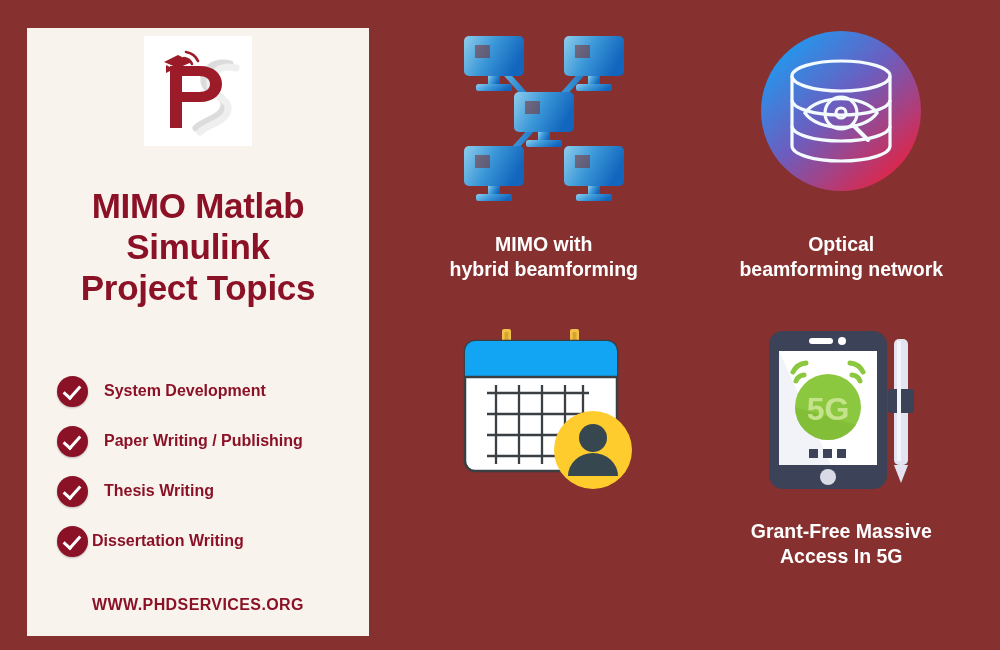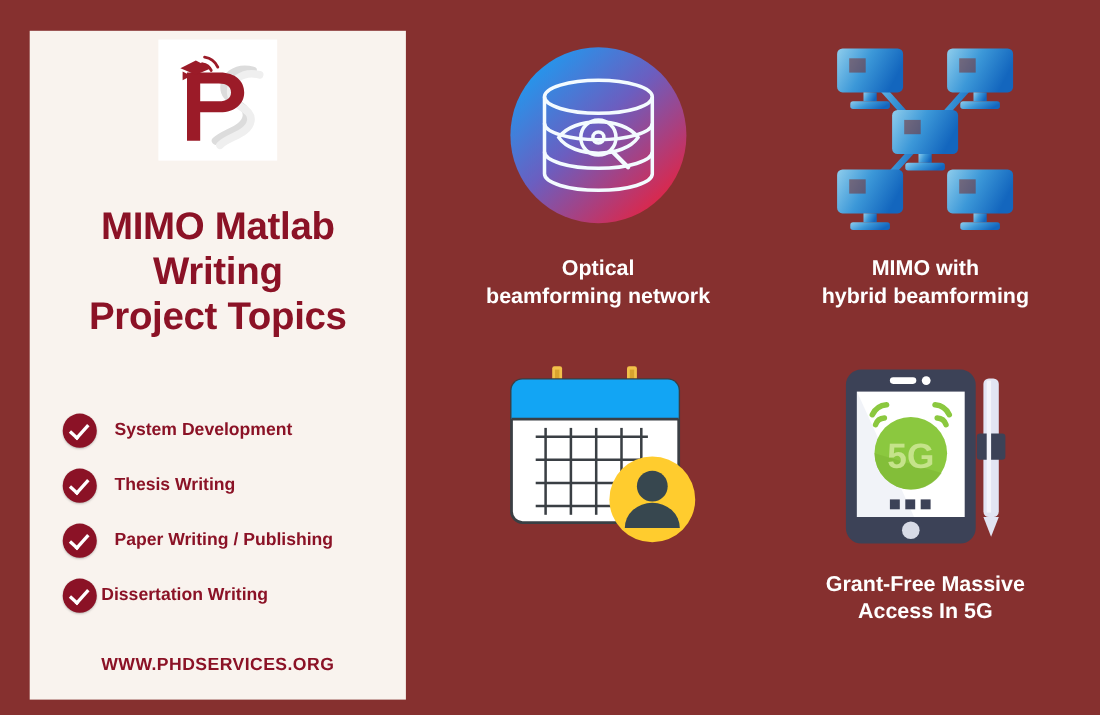--- a/index.html
+++ b/index.html
@@ -114,21 +114,21 @@
   }
   .topic-cell {
     display: flex;
     flex-direction: column;
     align-items: center;
     justify-content: flex-start;
   }
   .topic-art {
     height: 190px;
     display: flex;
-    align-items: center;
+    align-items: flex-start;
     justify-content: center;
   }
   .topic-caption {
     margin-top: 14px;
     color: #FFFFFF;
     font-weight: bold;
     font-size: 19.5px;
     line-height: 1.3;
     text-align: center;
     white-space: pre-line;
@@ -156,47 +156,109 @@
         <path d="M20 26 L34 19 L48 26 L34 32 Z" fill="#9B1B28"></path>
         <path d="M22 29 L22 37 L26 35 L26 31 Z" fill="#9B1B28"></path>
 
         <path d="M40 22 a10 10 0 0 1 8 6" fill="none" stroke="#9B1B28" stroke-width="2.6" stroke-linecap="round"></path>
         <path d="M42 16 a16 16 0 0 1 12 9" fill="none" stroke="#9B1B28" stroke-width="2.6" stroke-linecap="round"></path>
       </svg>
     </div>
 
     <h1 id="brand-title">
       <span class="tline">MIMO Matlab</span>
-      <span class="tline">Writing</span>
+      <span class="tline">Simulink</span>
       <span class="tline">Project Topics</span>
     </h1>
 
     <div id="service-list">
       <div class="service-row">
         <span class="check-badge"></span>
         <span class="service-label">System Development</span>
       </div>
       <div class="service-row">
         <span class="check-badge"></span>
-        <span class="service-label">Thesis Writing</span>
+        <span class="service-label">Paper Writing / Publishing</span>
       </div>
       <div class="service-row">
         <span class="check-badge"></span>
-        <span class="service-label">Paper Writing / Publishing</span>
+        <span class="service-label">Thesis Writing</span>
       </div>
       <div class="service-row indented">
         <span class="check-badge"></span>
         <span class="service-label">Dissertation Writing</span>
       </div>
     </div>
 
     <div id="site-url">WWW.PHDSERVICES.ORG</div>
   </div>
 
   <div id="topic-grid">
+
+    <div class="topic-cell">
+      <div class="topic-art">
+        <svg width="180" height="175" viewBox="0 0 180 175">
+          <defs>
+            <linearGradient id="netGrad" x1="0" y1="0" x2="1" y2="0.35">
+              <stop offset="0%" stop-color="#8FCDEC"></stop>
+              <stop offset="50%" stop-color="#3C98D8"></stop>
+              <stop offset="100%" stop-color="#1366BE"></stop>
+            </linearGradient>
+          </defs>
+          <g stroke="url(#netGrad)" stroke-width="6" fill="none">
+            <line x1="40" y1="32" x2="140" y2="32"></line>
+            <line x1="40" y1="32" x2="40" y2="143"></line>
+            <line x1="140" y1="32" x2="140" y2="143"></line>
+            <line x1="40" y1="143" x2="140" y2="143"></line>
+            <line x1="40" y1="32" x2="90" y2="88"></line>
+            <line x1="140" y1="32" x2="90" y2="88"></line>
+            <line x1="40" y1="143" x2="90" y2="88"></line>
+          </g>
+          <g fill="url(#netGrad)">
+
+            <g transform="translate(10,8)">
+              <rect x="0" y="0" width="60" height="40" rx="5"></rect>
+              <rect x="24" y="40" width="12" height="8"></rect>
+              <rect x="12" y="48" width="36" height="7" rx="2.5"></rect>
+              <rect x="11" y="9" width="15" height="13" fill="#7A2B2B" opacity="0.55"></rect>
+            </g>
+
+            <g transform="translate(110,8)">
+              <rect x="0" y="0" width="60" height="40" rx="5"></rect>
+              <rect x="24" y="40" width="12" height="8"></rect>
+              <rect x="12" y="48" width="36" height="7" rx="2.5"></rect>
+              <rect x="11" y="9" width="15" height="13" fill="#7A2B2B" opacity="0.55"></rect>
+            </g>
+
+            <g transform="translate(60,64)">
+              <rect x="0" y="0" width="60" height="40" rx="5"></rect>
+              <rect x="24" y="40" width="12" height="8"></rect>
+              <rect x="12" y="48" width="36" height="7" rx="2.5"></rect>
+              <rect x="11" y="9" width="15" height="13" fill="#7A2B2B" opacity="0.55"></rect>
+            </g>
+
+            <g transform="translate(10,118)">
+              <rect x="0" y="0" width="60" height="40" rx="5"></rect>
+              <rect x="24" y="40" width="12" height="8"></rect>
+              <rect x="12" y="48" width="36" height="7" rx="2.5"></rect>
+              <rect x="11" y="9" width="15" height="13" fill="#7A2B2B" opacity="0.55"></rect>
+            </g>
+
+            <g transform="translate(110,118)">
+              <rect x="0" y="0" width="60" height="40" rx="5"></rect>
+              <rect x="24" y="40" width="12" height="8"></rect>
+              <rect x="12" y="48" width="36" height="7" rx="2.5"></rect>
+              <rect x="11" y="9" width="15" height="13" fill="#7A2B2B" opacity="0.55"></rect>
+            </g>
+          </g>
+        </svg>
+      </div>
+      <div class="topic-caption">MIMO with
+hybrid beamforming</div>
+    </div>
 
     <div class="topic-cell">
       <div class="topic-art">
         <svg width="166" height="166" viewBox="0 0 166 166">
           <defs>
             <linearGradient id="circGrad" x1="0.12" y1="0.08" x2="0.9" y2="0.92">
               <stop offset="0%" stop-color="#1E9BF0"></stop>
               <stop offset="45%" stop-color="#6B5EC0"></stop>
               <stop offset="100%" stop-color="#E8213E"></stop>
             </linearGradient>
@@ -211,82 +273,20 @@
             <circle cx="83" cy="85" r="16"></circle>
             <circle cx="83" cy="85" r="5"></circle>
             <line x1="95" y1="97" x2="110" y2="112" stroke-width="4" stroke-linecap="round"></line>
           </g>
         </svg>
       </div>
       <div class="topic-caption">Optical
 beamforming network</div>
     </div>
 
-    <div class="topic-cell">
-      <div class="topic-art">
-        <svg width="180" height="175" viewBox="0 0 180 175">
-          <defs>
-            <linearGradient id="netGrad" x1="0" y1="0" x2="1" y2="0.35">
-              <stop offset="0%" stop-color="#8FCDEC"></stop>
-              <stop offset="50%" stop-color="#3C98D8"></stop>
-              <stop offset="100%" stop-color="#1366BE"></stop>
-            </linearGradient>
-          </defs>
-          <g stroke="url(#netGrad)" stroke-width="6" fill="none">
-            <line x1="40" y1="32" x2="140" y2="32"></line>
-            <line x1="40" y1="32" x2="40" y2="143"></line>
-            <line x1="140" y1="32" x2="140" y2="143"></line>
-            <line x1="40" y1="143" x2="140" y2="143"></line>
-            <line x1="40" y1="32" x2="90" y2="88"></line>
-            <line x1="140" y1="32" x2="90" y2="88"></line>
-            <line x1="40" y1="143" x2="90" y2="88"></line>
-          </g>
-          <g fill="url(#netGrad)">
-
-            <g transform="translate(10,8)">
-              <rect x="0" y="0" width="60" height="40" rx="5"></rect>
-              <rect x="24" y="40" width="12" height="8"></rect>
-              <rect x="12" y="48" width="36" height="7" rx="2.5"></rect>
-              <rect x="11" y="9" width="15" height="13" fill="#7A2B2B" opacity="0.55"></rect>
-            </g>
-
-            <g transform="translate(110,8)">
-              <rect x="0" y="0" width="60" height="40" rx="5"></rect>
-              <rect x="24" y="40" width="12" height="8"></rect>
-              <rect x="12" y="48" width="36" height="7" rx="2.5"></rect>
-              <rect x="11" y="9" width="15" height="13" fill="#7A2B2B" opacity="0.55"></rect>
-            </g>
-
-            <g transform="translate(60,64)">
-              <rect x="0" y="0" width="60" height="40" rx="5"></rect>
-              <rect x="24" y="40" width="12" height="8"></rect>
-              <rect x="12" y="48" width="36" height="7" rx="2.5"></rect>
-              <rect x="11" y="9" width="15" height="13" fill="#7A2B2B" opacity="0.55"></rect>
-            </g>
-
-            <g transform="translate(10,118)">
-              <rect x="0" y="0" width="60" height="40" rx="5"></rect>
-              <rect x="24" y="40" width="12" height="8"></rect>
-              <rect x="12" y="48" width="36" height="7" rx="2.5"></rect>
-              <rect x="11" y="9" width="15" height="13" fill="#7A2B2B" opacity="0.55"></rect>
-            </g>
-
-            <g transform="translate(110,118)">
-              <rect x="0" y="0" width="60" height="40" rx="5"></rect>
-              <rect x="24" y="40" width="12" height="8"></rect>
-              <rect x="12" y="48" width="36" height="7" rx="2.5"></rect>
-              <rect x="11" y="9" width="15" height="13" fill="#7A2B2B" opacity="0.55"></rect>
-            </g>
-          </g>
-        </svg>
-      </div>
-      <div class="topic-caption">MIMO with
-hybrid beamforming</div>
-    </div>
-
     <div class="topic-cell row2">
       <div class="topic-art">
         <svg width="190" height="168" viewBox="0 0 190 168">
 
           <rect x="53" y="2" width="9" height="24" rx="2" fill="#F2C14A"></rect>
           <rect x="121" y="2" width="9" height="24" rx="2" fill="#F2C14A"></rect>
           <rect x="55.5" y="5" width="4" height="18" fill="#D8A32F"></rect>
           <rect x="123.5" y="5" width="4" height="18" fill="#D8A32F"></rect>
 
           <rect x="16" y="14" width="152" height="130" rx="10" fill="#FFFFFF" stroke="#3A3F44" stroke-width="2.5"></rect>

